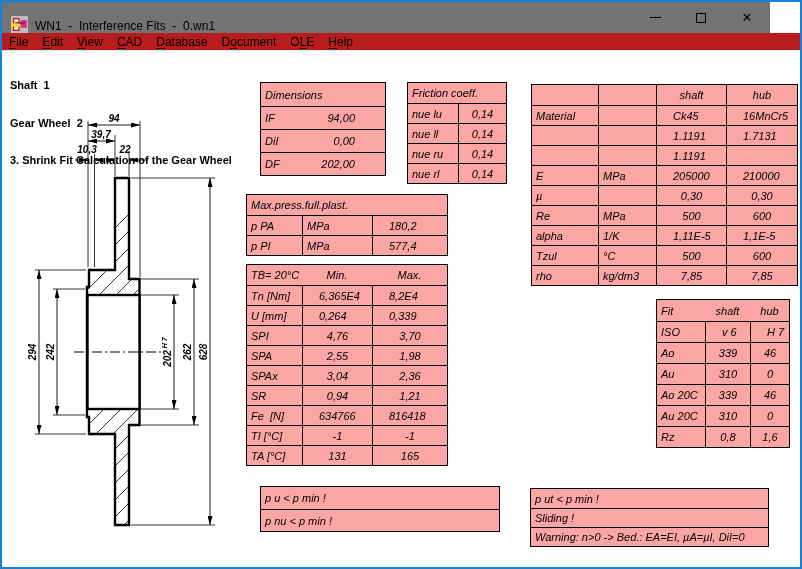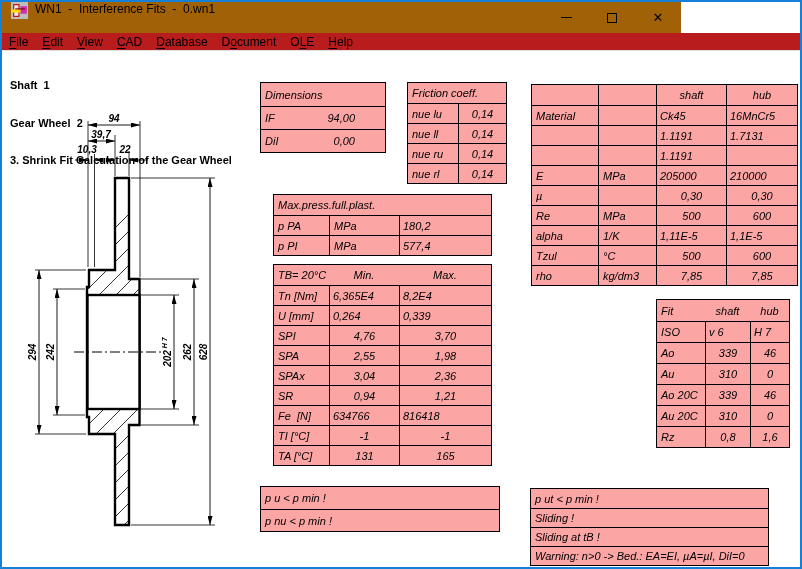--- a/index.html
+++ b/index.html
@@ -1,20 +1,20 @@
 <!DOCTYPE html>
 <html><head>
 <meta charset="utf-8">
 <style>
   *{box-sizing:border-box;margin:0;padding:0}
   html,body{width:802px;height:569px}
   body{font-family:"Liberation Sans",sans-serif;background:#fff}
   #win{position:relative;width:802px;height:569px;border:2px solid #1580d8;background:#fff;overflow:hidden}
   
-  #titlebar{position:absolute;left:0;top:0;width:679px;height:31px;background:#a16207;display:flex;align-items:flex-start}
+  #titlebar{position:absolute;left:0;top:0;width:768px;height:31px;background:#737373;display:flex;align-items:flex-end}
   #appicon{margin-left:9px;width:17px;height:17px}
   #title{margin-left:7px;font-size:12px;color:#000;white-space:pre}
   #wctrls{position:absolute;right:0;top:0;height:31px;display:flex}
   .wbtn{width:46px;height:31px;display:flex;align-items:center;justify-content:center;cursor:default}
   .g-min{width:11px;height:1px;background:#000;display:block}
   .g-max{width:10px;height:10px;border:1px solid #000;display:block}
   .g-close{font-size:13px;color:#000;line-height:1}
   
   #menubar{position:absolute;left:0;top:31px;width:798px;height:18px;background:#b91c1c;border-bottom:1px solid #e0e0e0;display:flex;align-items:center;font-size:12px}
   .mi{padding:0 7px;white-space:pre;cursor:default}
@@ -23,38 +23,38 @@
   #hdr{position:absolute;left:8px;top:52px;font-size:11px;font-weight:bold;line-height:12.5px;white-space:pre}
   
   .tbl{position:absolute;border:1px solid #000;font-style:italic;font-size:11px;color:#000;background:#fca5a5}
   .tr{display:flex;border-top:1px solid #000;align-items:stretch}
   .tbl .tr:first-child{border-top:none}
   .td{border-left:1px solid #000;display:flex;align-items:center;white-space:pre;overflow:hidden;padding:0 4px}
   .td:first-child{border-left:none}
   .td.nb{border-left:none}
   .tt{flex:1;display:flex;align-items:center;padding:0 4px;white-space:pre}
   .c{justify-content:center}
-  .l{justify-content:flex-start;padding-left:3px}
+  .l{justify-content:flex-start;padding-left:16px}
   #mat .tr,#tb .tr,#fr .tr,#mp .tr{height:20px}
   #fit .tr{height:21px}
   #dims .tr{height:23px}
   #sl .tr{height:22px}
   #sr .tr{height:19px}
   #dims{left:258px;top:80px;width:126px}
   #dims .td:nth-child(1){width:50px}
   #dims .td:nth-child(2){flex:1;justify-content:flex-end;padding-right:30px;border-left:none}
   #fr{left:405px;top:80px;width:100px}
   #fr .td:nth-child(1){width:50px}
   #fr .td:nth-child(2){flex:1}
   #mat{left:529px;top:82px;width:267px}
   #mat .td:nth-child(1){width:66px}
   #mat .td:nth-child(2){width:58px}
   #mat .td:nth-child(3){width:70px}
   #mat .td:nth-child(4){flex:1}
-  #mp,#tb{left:271px;width:219px}
+  #mp,#tb{left:244px;width:202px}
   #mp{top:192px}
   #tb{top:262px}
   #mp .td:nth-child(1),#tb .td:nth-child(1){width:55px}
   #mp .td:nth-child(2),#tb .td:nth-child(2){width:70px}
   #mp .td:nth-child(3),#tb .td:nth-child(3){flex:1}
   #fit{left:654px;top:297px;width:134px}
   #fit .td:nth-child(1){width:48px}
   #fit .td:nth-child(2){width:45px}
   #fit .td:nth-child(3){flex:1}
   #sl{left:258px;top:484px;width:240px}
@@ -199,20 +199,24 @@
         <div class="tt">Dimensions</div>
       </div>
     <div class="tr">
         <div class="td">IF</div>
         <div class="td">94,00</div>
       </div>
     <div class="tr">
         <div class="td">DiI</div>
         <div class="td">0,00</div>
       </div>
+    <div class="tr">
+        <div class="td">DF</div>
+        <div class="td">202,00</div>
+      </div>
   </div>
 
   <div id="fr" class="tbl">
     <div class="tr">
         <div class="tt">Friction coeff.</div>
       </div>
     <div class="tr">
         <div class="td">nue lu</div>
         <div class="td c">0,14</div>
       </div>
@@ -409,20 +413,17 @@
       </div>
   </div>
   <div id="sr" class="tbl">
     <div class="tr">
         <div class="td">p ut &lt; p min !</div>
       </div>
     <div class="tr">
         <div class="td">Sliding !</div>
       </div>
     <div class="tr">
-        <div class="td">Sliding at tB !</div>
-      </div>
-    <div class="tr">
         <div class="td">Warning: n&gt;0 -&gt; Bed.: EA=EI, µA=µI, DiI=0</div>
       </div>
   </div>
 
 </div>
 
 </body></html>

